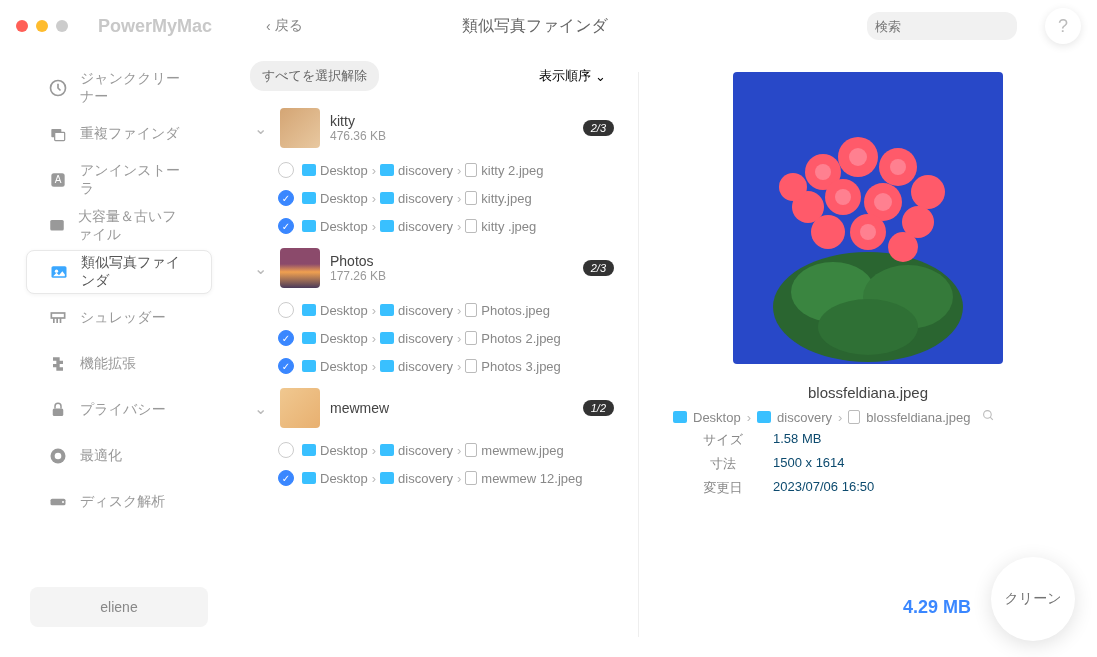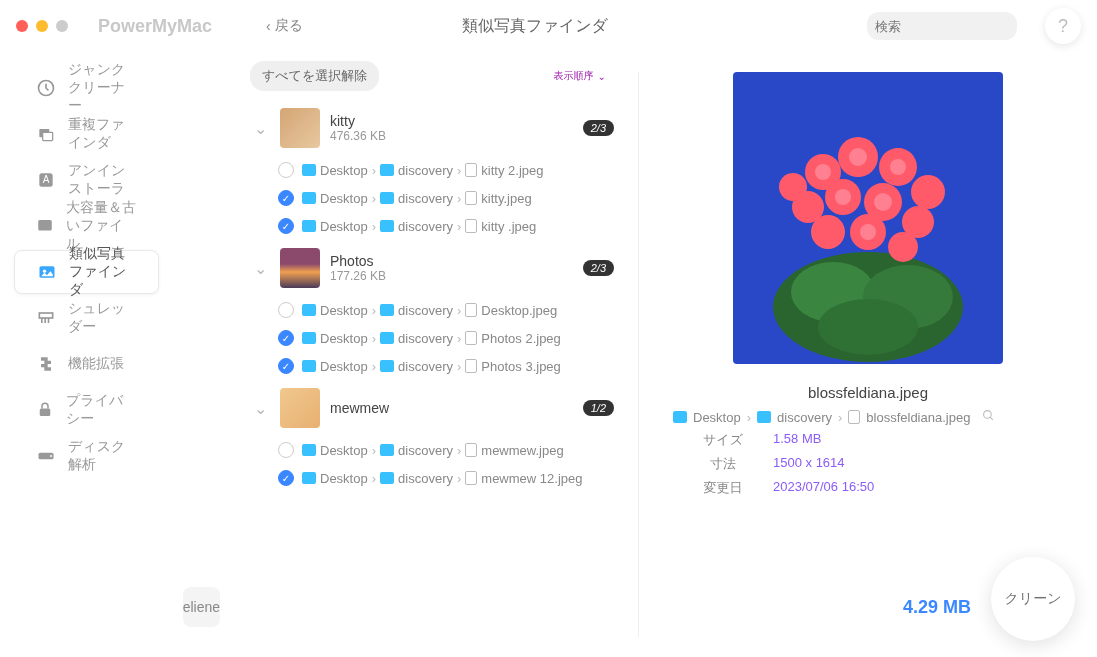--- a/index.html
+++ b/index.html
@@ -11,32 +11,32 @@
 .tl-red { background: #ff5f57; }
 .tl-yellow { background: #febc2e; }
 .tl-green { background: #ccc; }
 .app-name { color: #c8c8c8; font-size: 18px; font-weight: 600; margin-left: 18px; }
 .back-btn { display: flex; align-items: center; gap: 4px; color: #888; font-size: 14px; margin-left: 42px; cursor: pointer; }
 .page-title { flex: 1; text-align: center; color: #666; font-size: 16px; margin-left: -100px; }
 .search-box { width: 150px; height: 28px; background: #f1f1f1; border-radius: 12px; display: flex; align-items: center; padding: 0 8px; color: #aaa; font-size: 13px; }
 .search-box input { border: none; background: transparent; outline: none; flex: 1; font-size: 13px; }
 .help-btn { width: 36px; height: 36px; border-radius: 50%; background: #fff; box-shadow: 0 2px 8px rgba(0,0,0,0.1); display: flex; align-items: center; justify-content: center; color: #bbb; font-size: 18px; margin-left: 16px; cursor: pointer; }
 .body { flex: 1; display: flex; overflow: hidden; }
-.sidebar { width: 238px; padding: 12px 4px; display: flex; flex-direction: row; }
+.sidebar { width: 238px; padding: 12px 16px; display: flex; flex-direction: column; }
 .sidebar-item { height: 44px; display: flex; align-items: center; gap: 12px; padding: 0 22px; color: #999; font-size: 14px; cursor: pointer; border-radius: 8px; margin: 2px 10px; }
 .sidebar-item.active { background: #fff; border: 1px solid #e8e8e8; box-shadow: 0 1px 4px rgba(0,0,0,0.05); }
 .sidebar-item .si-icon { width: 20px; height: 20px; display: flex; align-items: center; justify-content: center; }
 .sidebar-item.active .si-icon { color: #3aa7ff; }
 .sidebar-item.active span.si-label { color: #555; }
 .user-badge { margin: auto 14px 18px 14px; height: 40px; background: #f4f4f4; border-radius: 8px; display: flex; align-items: center; justify-content: center; color: #888; font-size: 14px; }
 .main { flex: 1; display: flex; overflow: hidden; position: relative; }
 .list-col { width: 400px; display: flex; flex-direction: column; }
 .list-header { height: 48px; display: flex; align-items: center; padding: 0 12px; gap: 12px; }
 .deselect-btn { background: #efefef; color: #666; font-size: 13px; padding: 6px 12px; border-radius: 14px; border: none; cursor: pointer; }
-.sort-btn { margin-left: auto; color: #a21caf; font-size: 10px; display: flex; align-items: center; gap: 4px; cursor: pointer; margin-right: 20px; }
+.sort-btn { margin-left: auto; color: #000000; font-size: 13px; display: flex; align-items: center; gap: 4px; cursor: pointer; margin-right: 20px; }
 .groups { flex: 1; overflow-y: auto; padding-right: 8px; }
 .group-head { display: flex; align-items: center; gap: 10px; padding: 8px 16px; }
 .chev { width: 16px; color: #bbb; cursor: pointer; }
 .thumb { width: 40px; height: 40px; border-radius: 4px; background: #ddd; }
 .group-info { flex: 1; }
 .group-name { font-size: 14px; color: #444; font-weight: 500; }
 .group-size { font-size: 12px; color: #999; }
 .badge { background: #333; color: #fff; font-size: 11px; padding: 2px 8px; border-radius: 10px; font-style: italic; }
 .file-row { display: flex; align-items: center; gap: 8px; padding: 6px 16px 6px 40px; font-size: 13px; color: #888; }
 .chk { width: 16px; height: 16px; border-radius: 50%; border: 1.5px solid #ccc; flex-shrink: 0; cursor: pointer; display: flex; align-items: center; justify-content: center; }
@@ -46,21 +46,21 @@
 .file-icon { width: 12px; height: 14px; border: 1px solid #bbb; border-radius: 2px; flex-shrink: 0; display: inline-block; position: relative; }
 .crumb { display: flex; align-items: center; gap: 4px; overflow: hidden; }
 .crumb-sep { color: #bbb; }
 .divider { width: 1px; background: #eee; margin: 20px 0; }
 .preview { flex: 1; padding: 20px 34px; display: flex; flex-direction: column; text-align: center; }
 .preview-img { width: 270px; height: 292px; margin: 0 auto; border-radius: 4px; overflow: hidden; }
 .preview-name { font-size: 15px; color: #444; margin-top: 20px; }
 .preview-path { display: flex; align-items: center; gap: 6px; font-size: 13px; color: #888; margin-top: 8px; }
 .meta-row { display: flex; font-size: 13px; color: #888; margin-top: 6px; }
 .meta-label { width: 100px; }
-.meta-val { color: #8b5cf6; }
+.meta-val { color: #0c4a6e; }
 .footer { position: absolute; bottom: 16px; right: 22px; display: flex; align-items: center; gap: 20px; }
 .total-size { color: #3a87ff; font-size: 18px; font-weight: 600; margin-top: 16px; }
 .clean-btn { width: 84px; height: 84px; border-radius: 50%; background: #fff; box-shadow: 0 4px 20px rgba(0,0,0,0.12); display: flex; align-items: center; justify-content: center; color: #737373; font-size: 14px; font-weight: 500; cursor: pointer; }
 .arrow-annotation { position: absolute; pointer-events: none; }
 
 .thumb-kitty { background: linear-gradient(135deg,#d4a574,#e8c8a0); }
 .thumb-photos { background: linear-gradient(180deg,#8b4a6b 40%,#f0a050 60%,#4a3a5a); }
 .thumb-mewmew { background: linear-gradient(135deg,#f0c890,#e8b070); }
 
 .flower-svg { width: 100%; height: 100%; }
@@ -167,20 +167,29 @@
               <svg width="18" height="18" viewBox="0 0 24 24" fill="currentColor">
                 <rect x="5" y="10" width="14" height="10" rx="2"></rect>
                 <path d="M8 10V7a4 4 0 018 0v3" fill="none" stroke="currentColor" stroke-width="2"></path>
               </svg>
             </span>
             <span class="si-label">プライバシー</span>
           </div>
           <div class="sidebar-item">
             <span class="si-icon">
               <svg width="20" height="20" viewBox="0 0 24 24" fill="currentColor">
+                <circle cx="12" cy="12" r="9"></circle>
+                <circle cx="12" cy="12" r="4" fill="#fff"></circle>
+              </svg>
+            </span>
+            <span class="si-label">最適化</span>
+          </div>
+          <div class="sidebar-item">
+            <span class="si-icon">
+              <svg width="20" height="20" viewBox="0 0 24 24" fill="currentColor">
                 <rect x="3" y="8" width="18" height="8" rx="2"></rect>
                 <circle cx="18" cy="12" r="1.2" fill="#fff"></circle>
               </svg>
             </span>
             <span class="si-label">ディスク解析</span>
           </div>
         </div>
       <div class="user-badge">eliene</div>
     </div>
 
@@ -255,21 +264,21 @@
             <div class="file-row">
       <span class="chk "></span>
       <div class="crumb">
                 <span class="folder-icon"></span>
                 <span>Desktop</span>
                 <span class="crumb-sep">›</span>
                 <span class="folder-icon"></span>
                 <span>discovery</span>
                 <span class="crumb-sep">›</span>
                 <span class="file-icon"></span>
-                <span>Desktop.jpeg</span>
+                <span>Photos.jpeg</span>
               </div>
             </div>
             <div class="file-row">
       <span class="chk checked"></span>
       <div class="crumb">
                 <span class="folder-icon"></span>
                 <span>Desktop</span>
                 <span class="crumb-sep">›</span>
                 <span class="folder-icon"></span>
                 <span>discovery</span>

